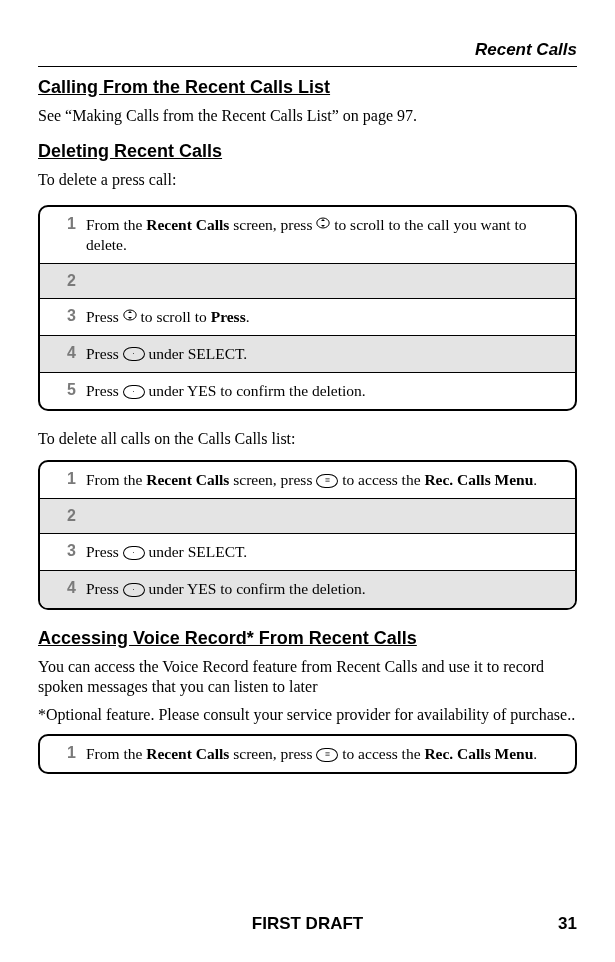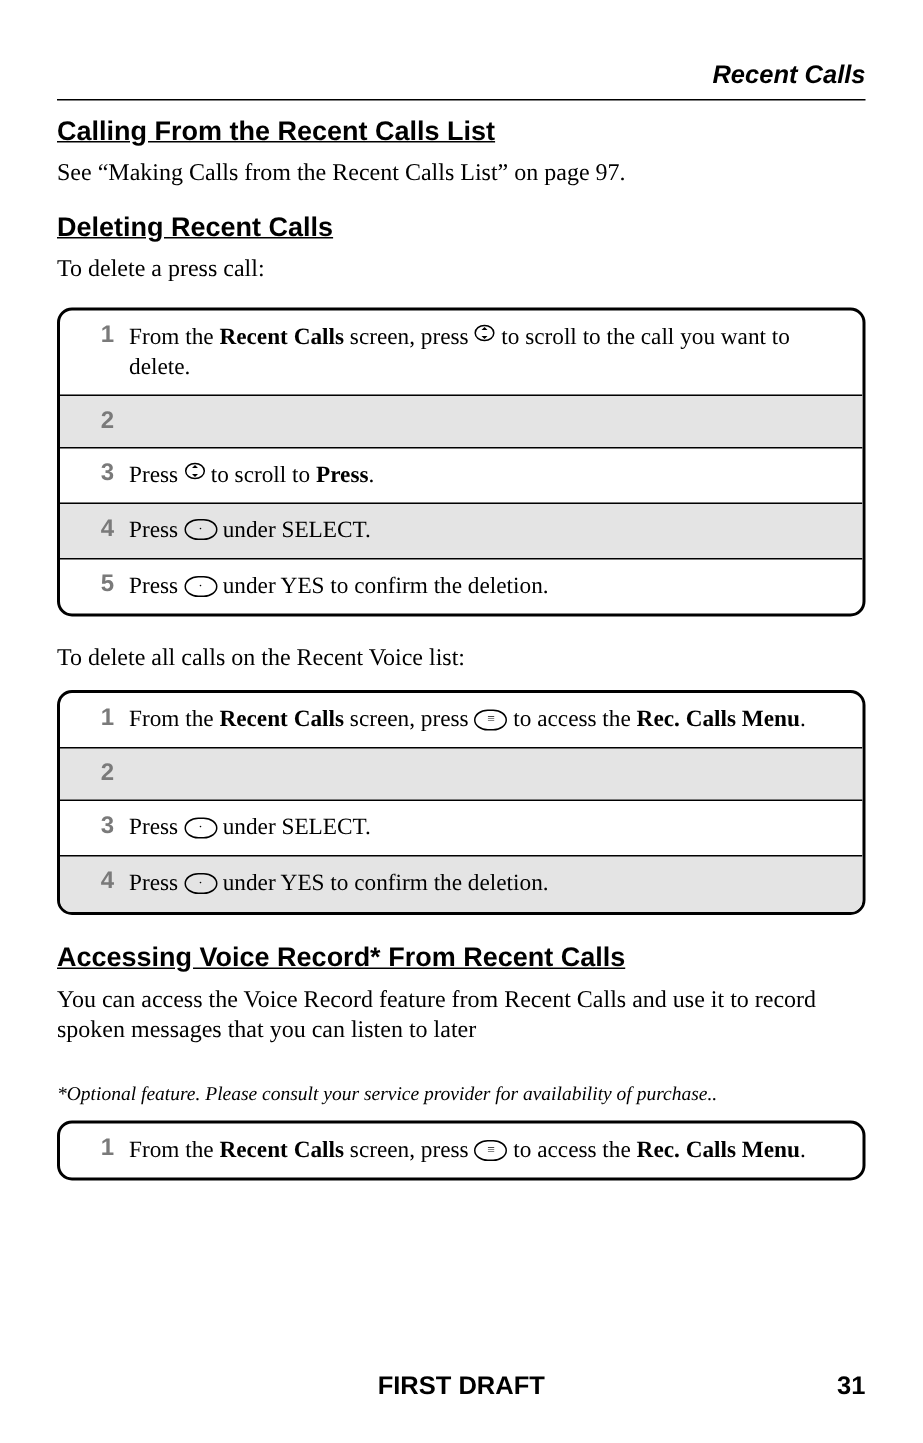--- a/index.html
+++ b/index.html
@@ -38,22 +38,21 @@
     font-size: 16px;
     line-height: 1.3;
     margin: 4px 0 14px 0;
   }
   .desc-text {
     font-size: 16px;
     line-height: 1.3;
     margin: 14px 0 10px 0;
   }
   .note-text {
-    font-style: italic;
-    font-size: 13px;
+    font-size: 16px;
     margin: 4px 0 10px 0;
   }
   .steps-box {
     border: 2px solid #000;
     border-radius: 10px;
     overflow: hidden;
     margin-bottom: 18px;
   }
   .step-row {
     display: flex;
@@ -169,21 +168,21 @@
     </div>
   </div>
   <div class="step-row">
     <div class="step-num">5</div>
     <div class="step-content">
       <span>Press </span><span class="oval">·</span><span> under YES to confirm the deletion.</span>
     </div>
   </div>
 </div>
 
-<div class="desc-text">To delete all calls on the Recent Voice list:</div>
+<div class="desc-text">To delete all calls on the Calls Calls list:</div>
 
 <div class="steps-box">
   <div class="step-row">
     <div class="step-num">1</div>
     <div class="step-content">
       <span>From the </span><b>Recent Calls</b><span> screen, press </span><span class="oval">≡</span><span> to access the </span><b>Rec. Calls Menu</b><span>.</span>
     </div>
   </div>
   <div class="step-row even">
     <div class="step-num">2</div>
@@ -196,21 +195,21 @@
   </div>
   <div class="step-row even">
     <div class="step-num">4</div>
     <div class="step-content">
       <span>Press </span><span class="oval">·</span><span> under YES to confirm the deletion.</span>
     </div>
   </div>
 </div>
 
 <div class="section-heading">Accessing Voice Record* From Recent Calls</div>
-<div class="body-text" style="margin-bottom:23px;">You can access the Voice Record feature from Recent Calls and use it to record spoken messages that you can listen to later</div>
+<div class="body-text" style="margin-bottom:8px;">You can access the Voice Record feature from Recent Calls and use it to record spoken messages that you can listen to later</div>
 <div class="note-text">*Optional feature. Please consult your service provider for availability of purchase..</div>
 
 <div class="steps-box">
   <div class="step-row">
     <div class="step-num">1</div>
     <div class="step-content">
       <span>From the </span><b>Recent Calls</b><span> screen, press </span><span class="oval">≡</span><span> to access the </span><b>Rec. Calls Menu</b><span>.</span>
     </div>
   </div>
 </div>

